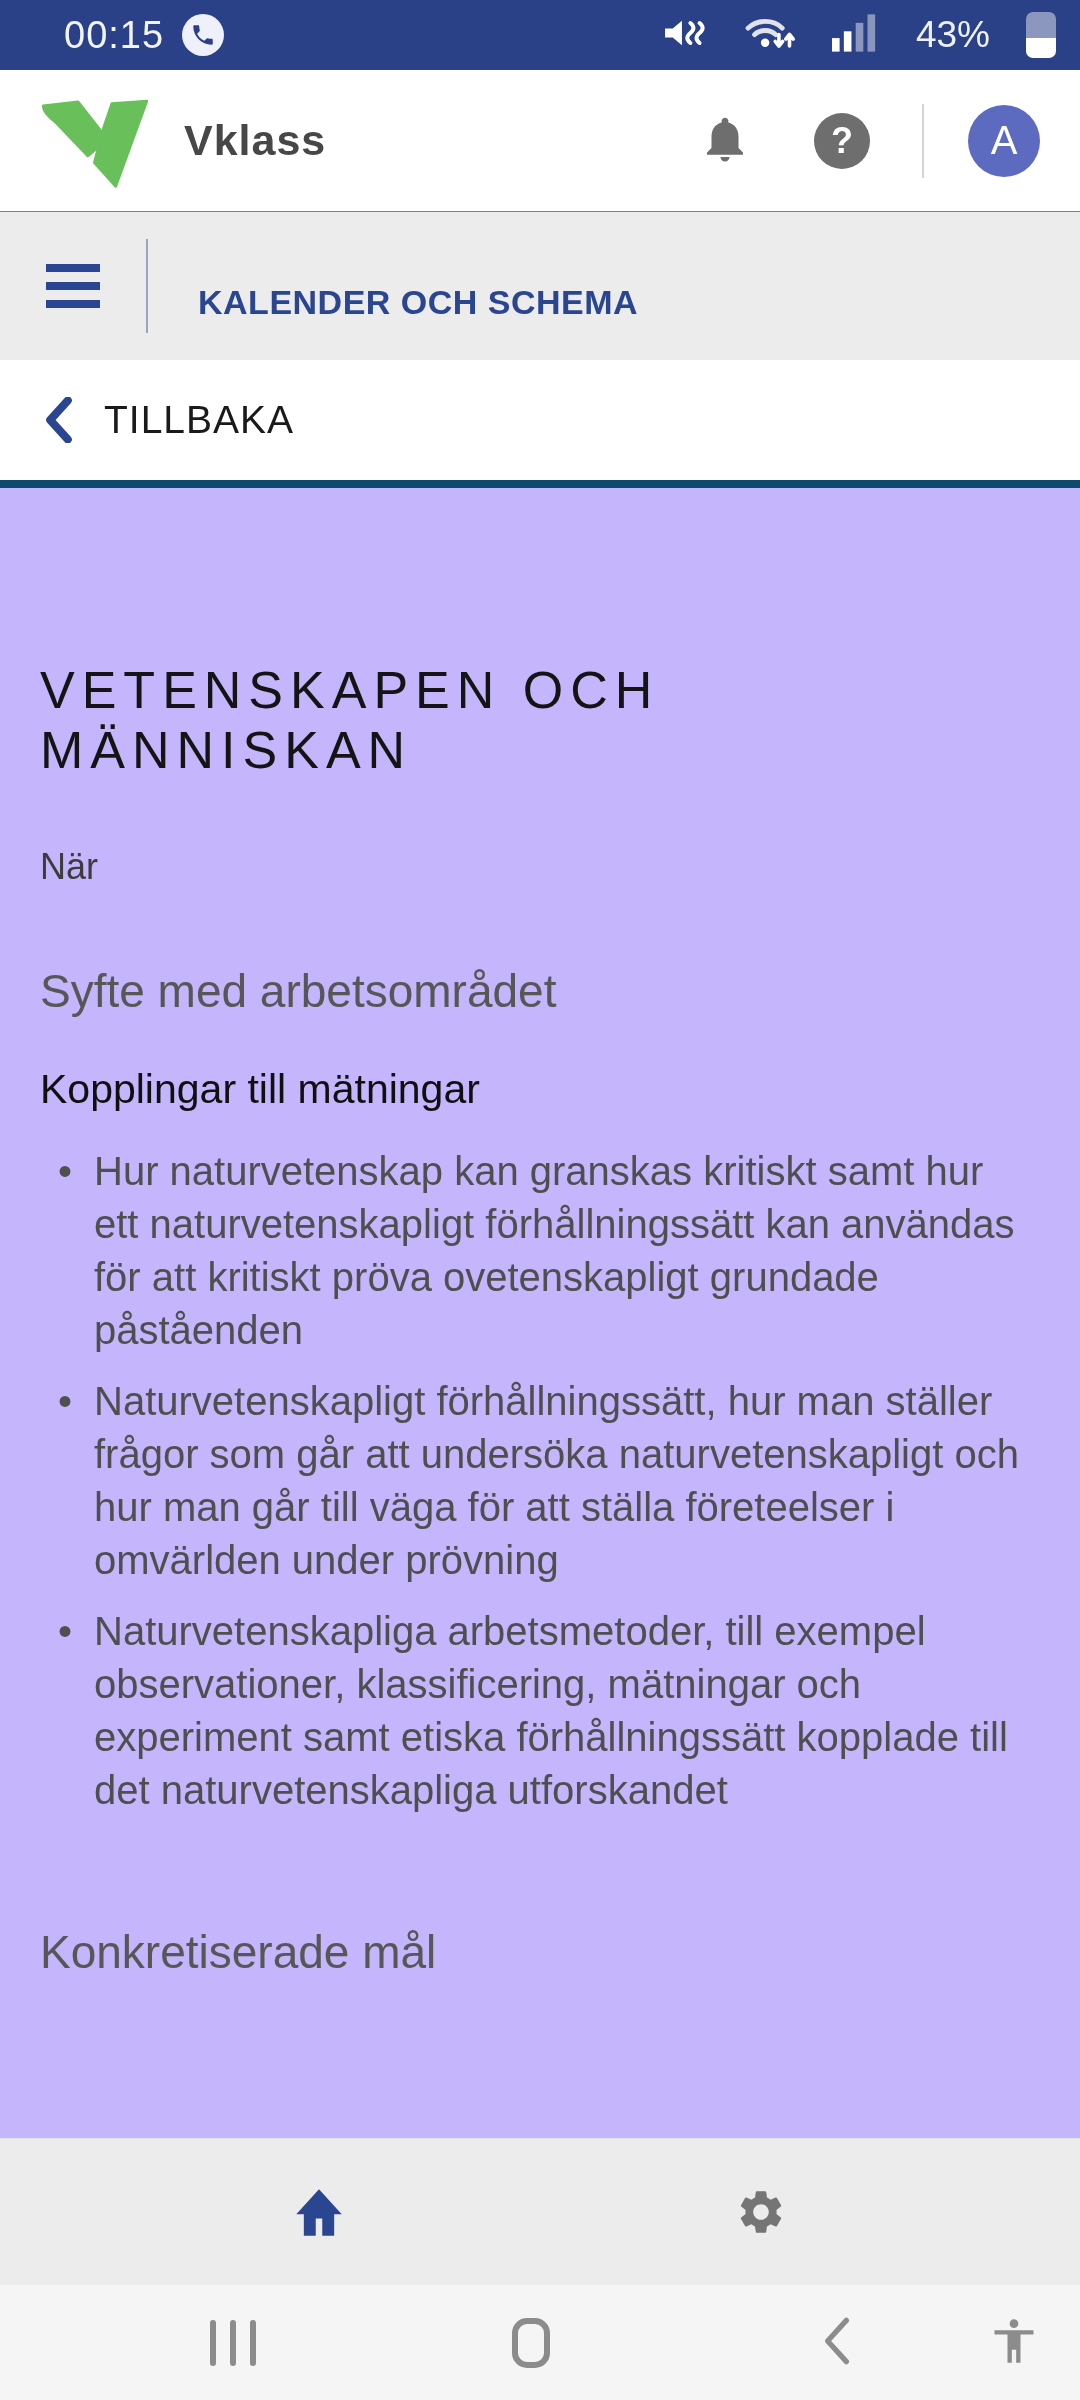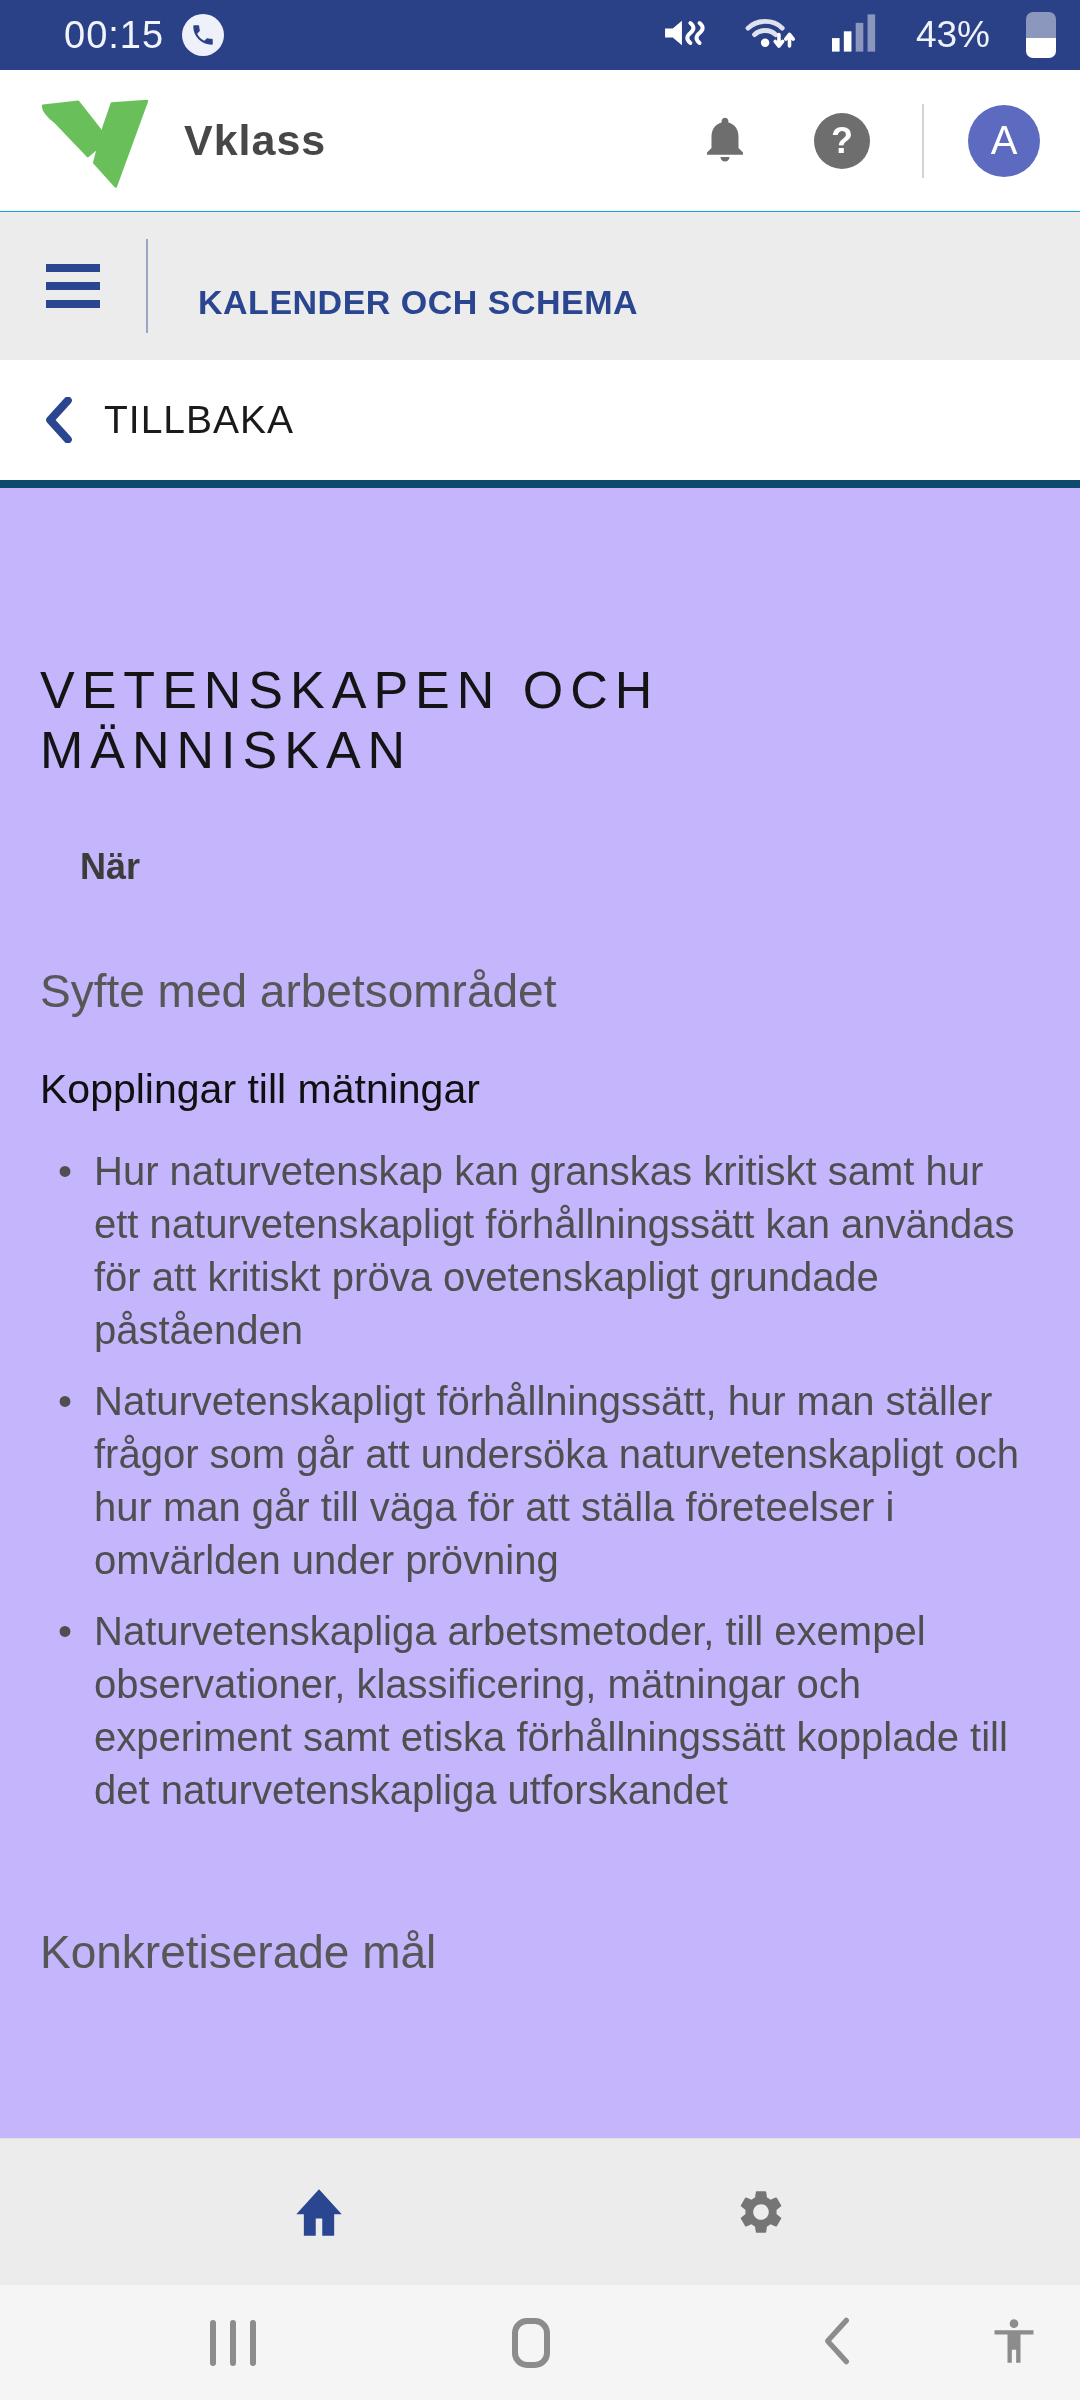--- a/index.html
+++ b/index.html
@@ -65,21 +65,21 @@
     border-bottom:8px solid #0c4a6e;
   }
   .back-label { font-size:39px; color:#1a1a1a; letter-spacing:1px; margin-left:30px; }
 
   
   .article { flex:1 1 auto; overflow:hidden; padding:0 40px; background:#c4b5fd; }
   .article-title {
     margin-top:172px; font-size:52px; font-weight:400;
     letter-spacing:7px; color:#141414;
   }
-  .when-label { margin-top:66px; font-size:36px; font-weight:bold; color:#3c3c3c;margin-left:40px; }
+  .when-label { margin-top:66px; font-size:36px; font-weight:normal; color:#3c3c3c; }
   .when-value { margin-top:42px; font-size:42px; color:#4f4f4f; }
   .h-gray  { font-size:46px; font-weight:400; color:#575757; }
   .h-black { font-size:41px; font-weight:400; color:#101010; }
   .mt-syfte { margin-top:76px; }
   .mt-kopplingar { margin-top:48px; }
   ul.points { list-style:none; margin-top:32px; padding-left:54px; }
   ul.points li {
     position:relative; font-size:40px; line-height:53px; color:#4f4f4f;
     margin-bottom:18px; max-width:930px;
   }

